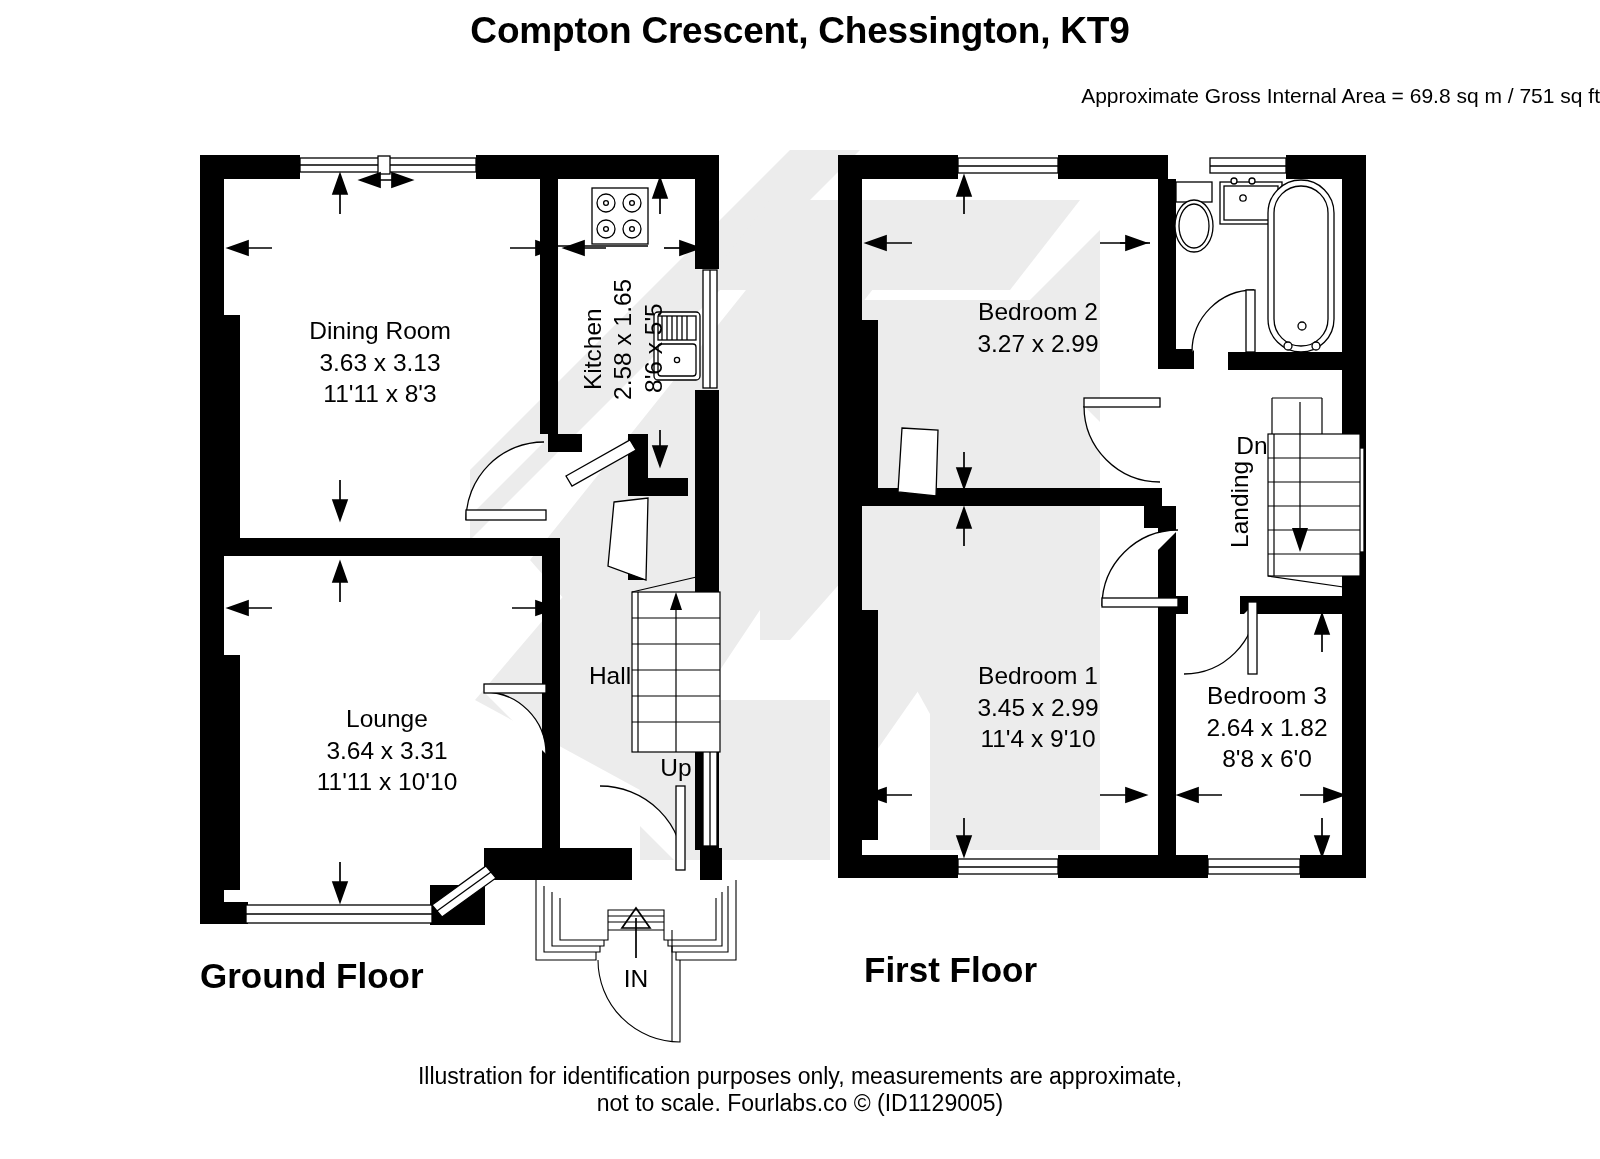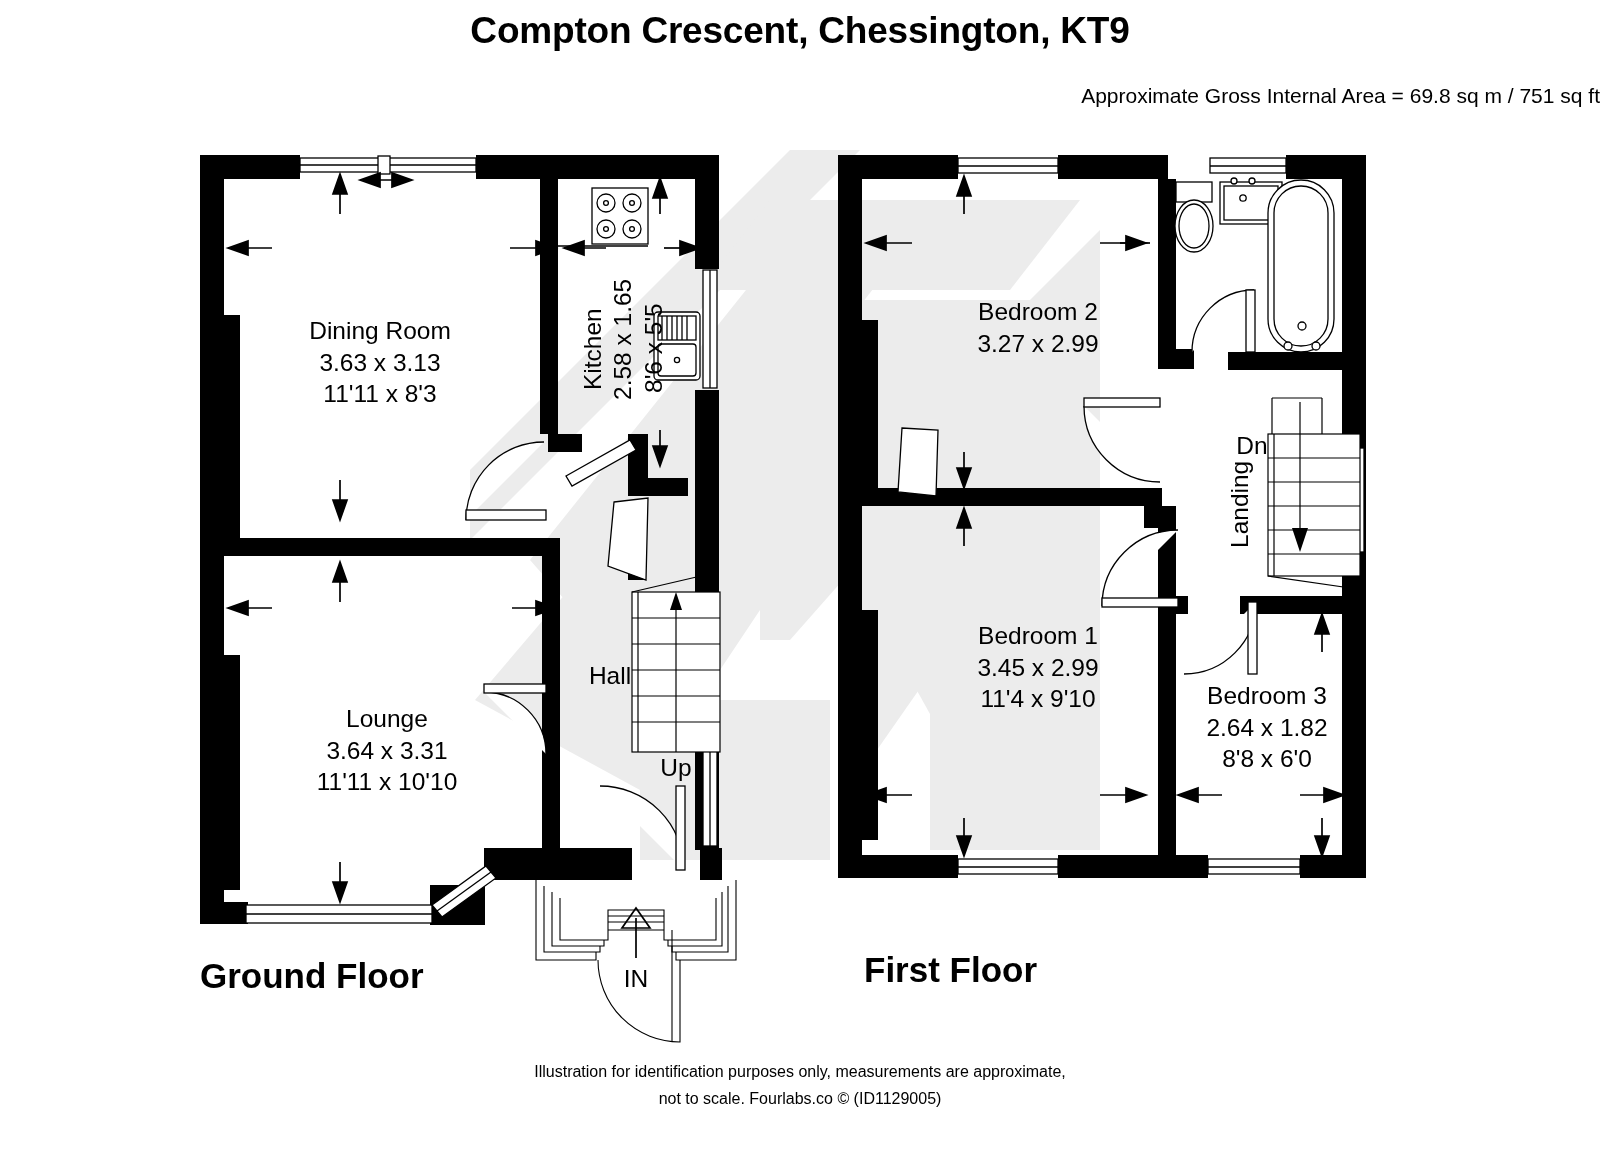--- a/index.html
+++ b/index.html
@@ -16,21 +16,21 @@
     font-size:37px;font-weight:bold;letter-spacing:-0.2px;
   }
   .subtitle{
     position:absolute;left:0;top:84px;width:1600px;text-align:right;
     font-size:21px;font-weight:normal;
   }
   .floorlabel{
     position:absolute;font-size:35px;font-weight:bold;
   }
   .foot{
-    position:absolute;left:0;width:1600px;text-align:center;font-size:16px;
+    position:absolute;left:0;width:1600px;text-align:center;font-size:23px;
   }
   .roomlabel{
     position:absolute;text-align:center;font-size:24.5px;line-height:1.29;
     white-space:nowrap;
   }
   .roomlabel.vert{
     transform-origin:0 0;
   }
   svg{position:absolute;left:0;top:0;}
 </style>
@@ -426,21 +426,21 @@
 
   <div class="roomlabel" style="left:608px;top:963px;width:56px;">
     <div>IN</div>
   </div>
 
   <div class="roomlabel" style="left:898px;top:296px;width:280px;">
     <div>Bedroom 2</div>
     <div>3.27 x 2.99</div>
   </div>
 
-  <div class="roomlabel" style="left:898px;top:620px;width:280px;text-align:center;">
+  <div class="roomlabel" style="left:898px;top:660px;width:280px;text-align:center;">
     <div>Bedroom 1</div>
     <div>3.45 x 2.99</div>
     <div>11'4 x 9'10</div>
   </div>
 
   <div class="roomlabel" style="left:1167px;top:680px;width:200px;">
     <div>Bedroom 3</div>
     <div>2.64 x 1.82</div>
     <div>8'8 x 6'0</div>
   </div>

